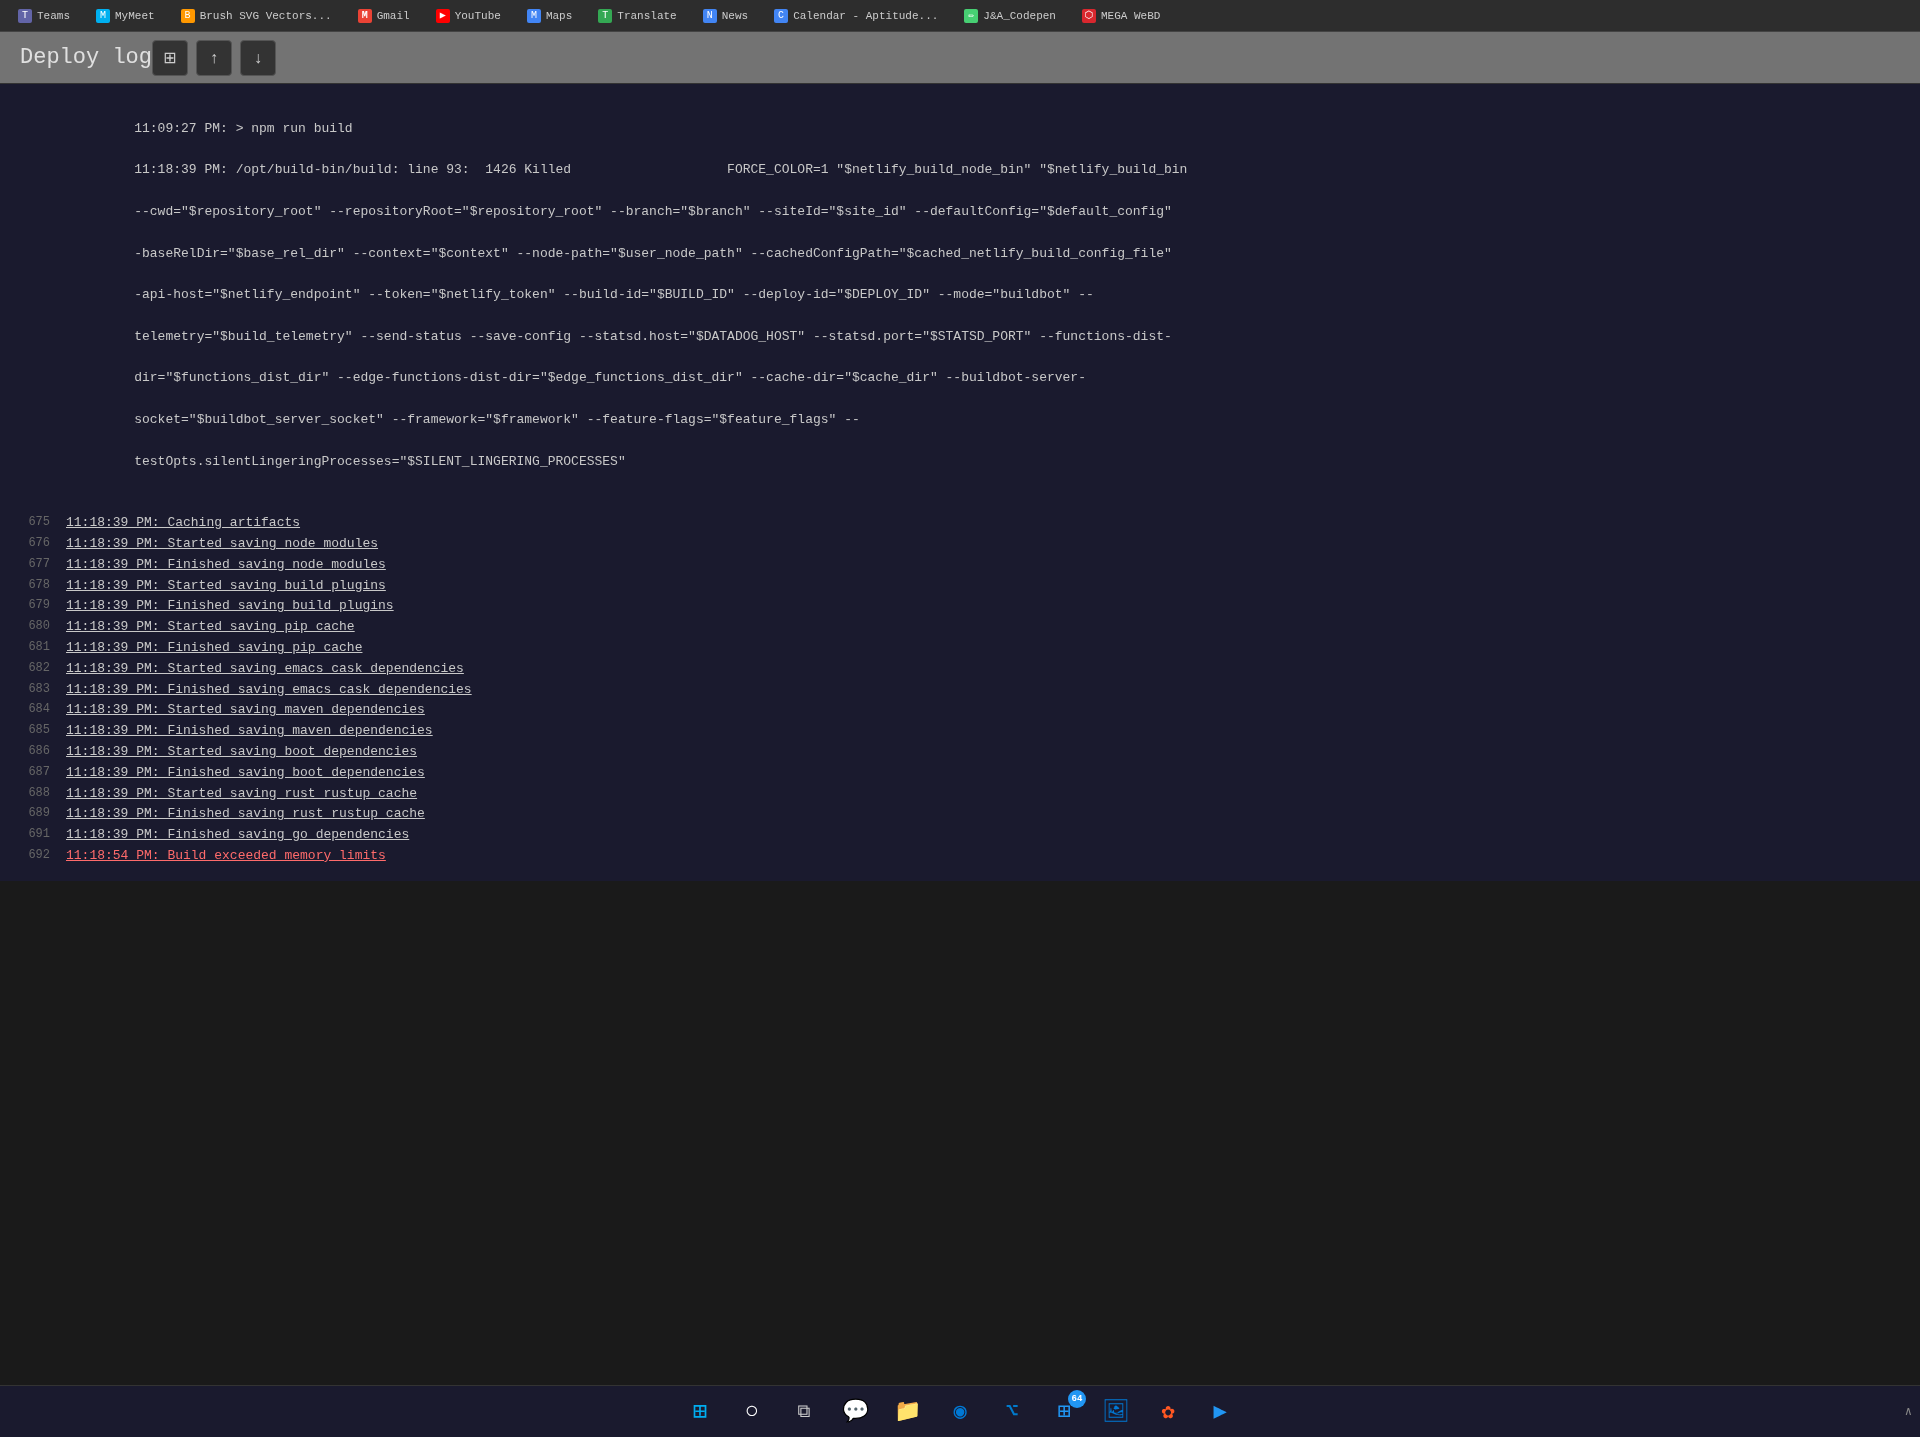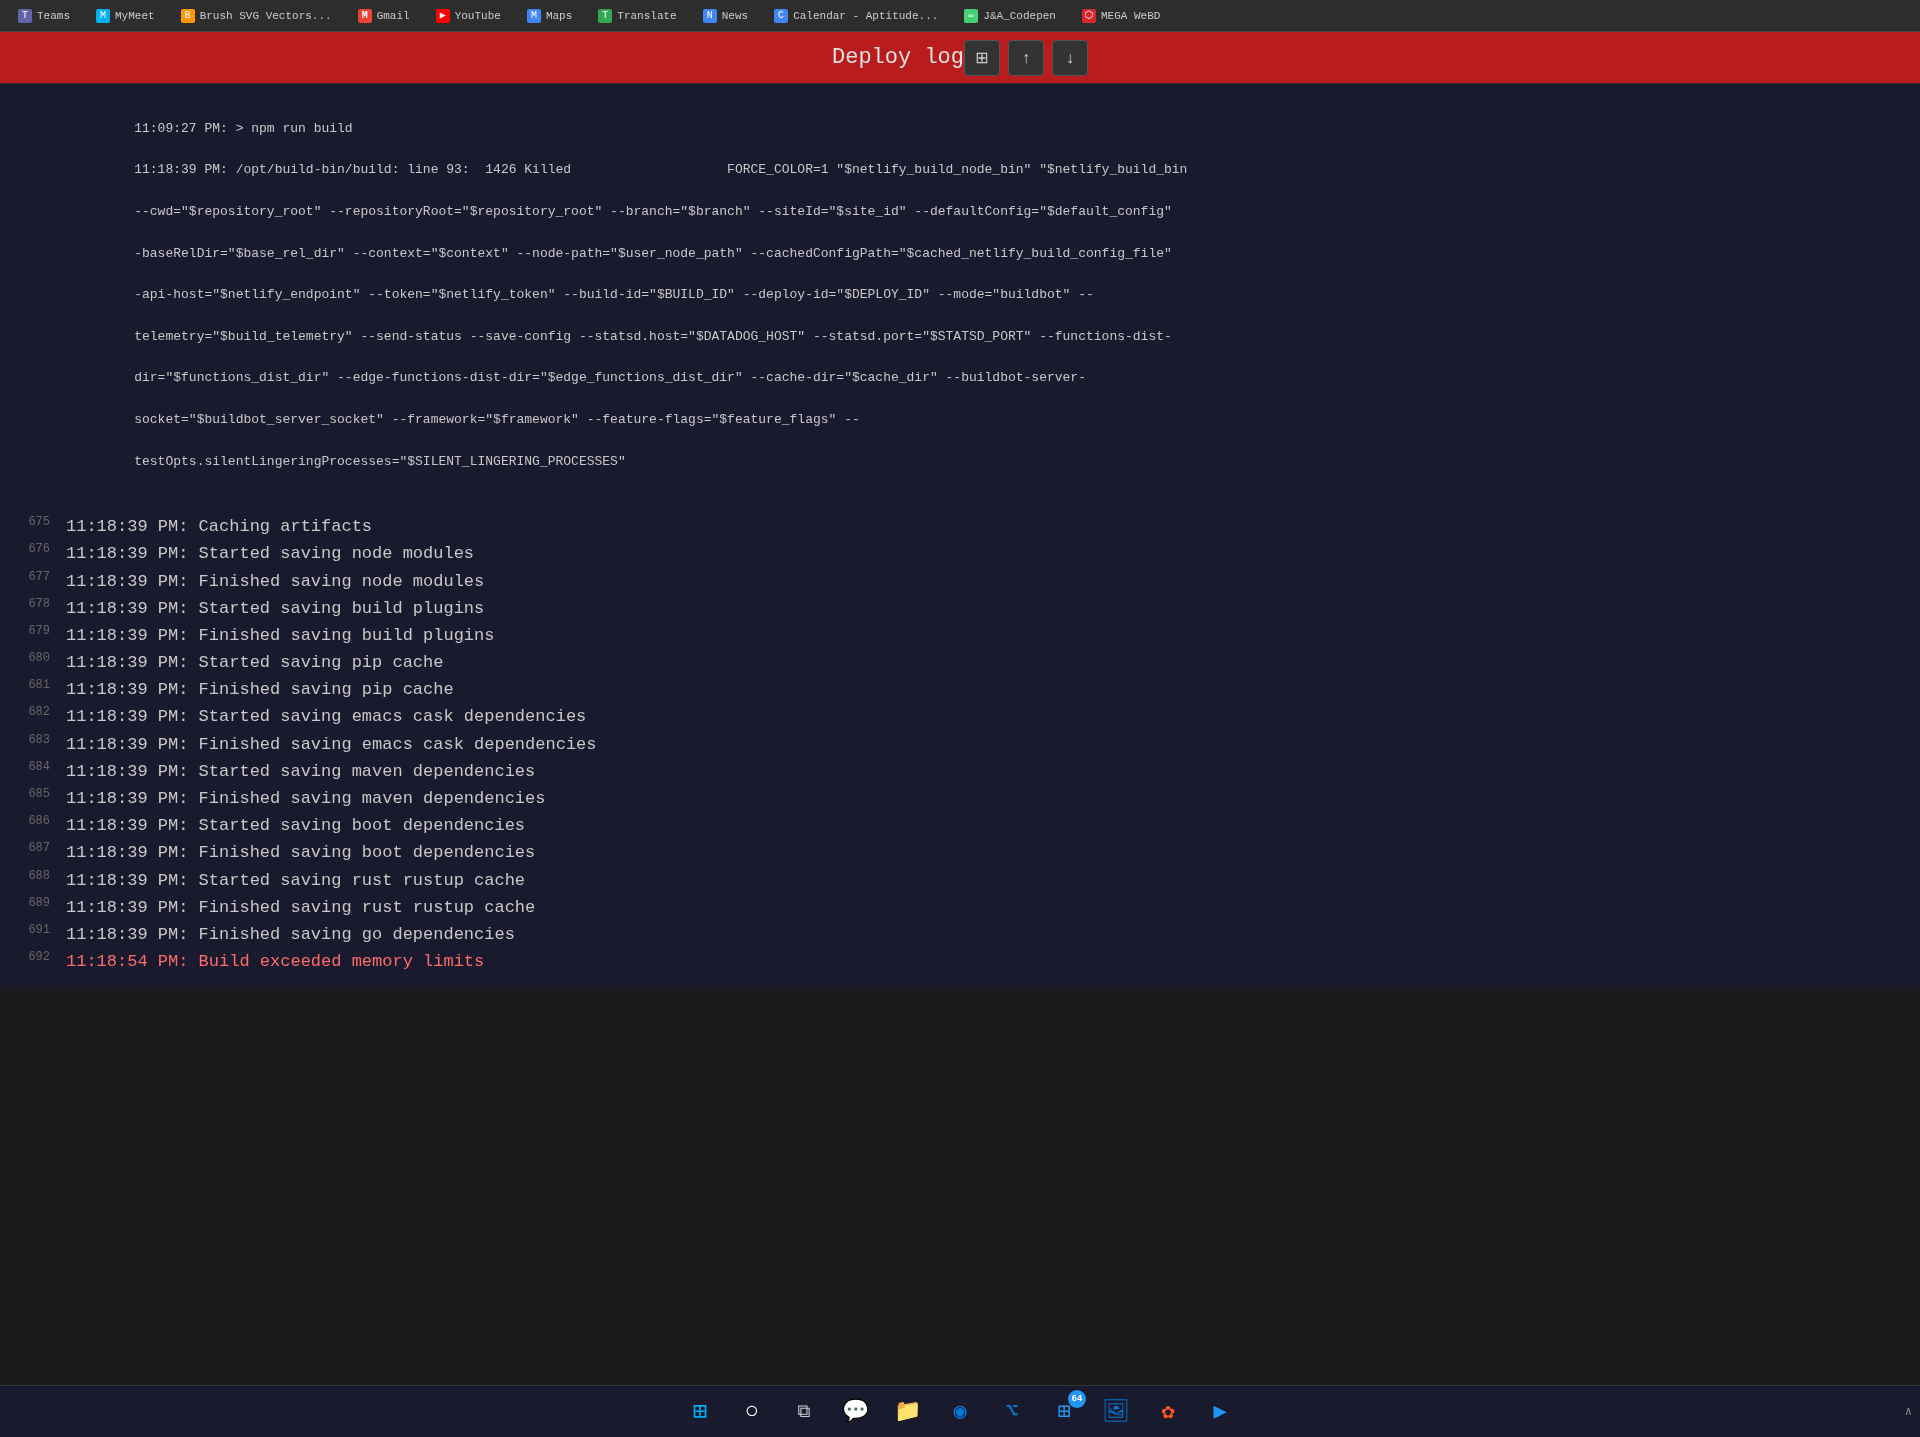--- a/index.html
+++ b/index.html
@@ -40,24 +40,24 @@
       display: inline-block;
       font-size: 10px;
       text-align: center;
       line-height: 14px;
     }
 
     
     .page-header {
       width: 100%;
       height: 52px;
-      background: #b91c1c;
-      display: flex;
-      align-items: center;
-      justify-content: center;
+      background: #737373;
+      display: flex;
+      align-items: center;
+      justify-content: flex-start;
       padding: 0 20px;
       border-bottom: 1px solid #333;
     }
     .page-title {
       font-size: 22px;
       font-weight: 400;
       color: #e0e0e0;
     }
     .header-actions {
       display: flex;
@@ -103,21 +103,22 @@
       text-align: right;
       padding-right: 16px;
       user-select: none;
       font-size: 12px;
       line-height: 1.6;
     }
     .line-text {
       color: #c8c8c8;
       white-space: pre-wrap;
       word-break: break-all;
-      font-size: 17px;
+      font-size: 13px;
+      text-decoration: underline;
     }
     .line-text.error {
       color: #ff6b6b;
     }
     .log-header-lines {
       padding: 4px 16px 4px 66px;
       font-size: 13px;
       line-height: 1.6;
       color: #c8c8c8;
       white-space: pre-wrap;

